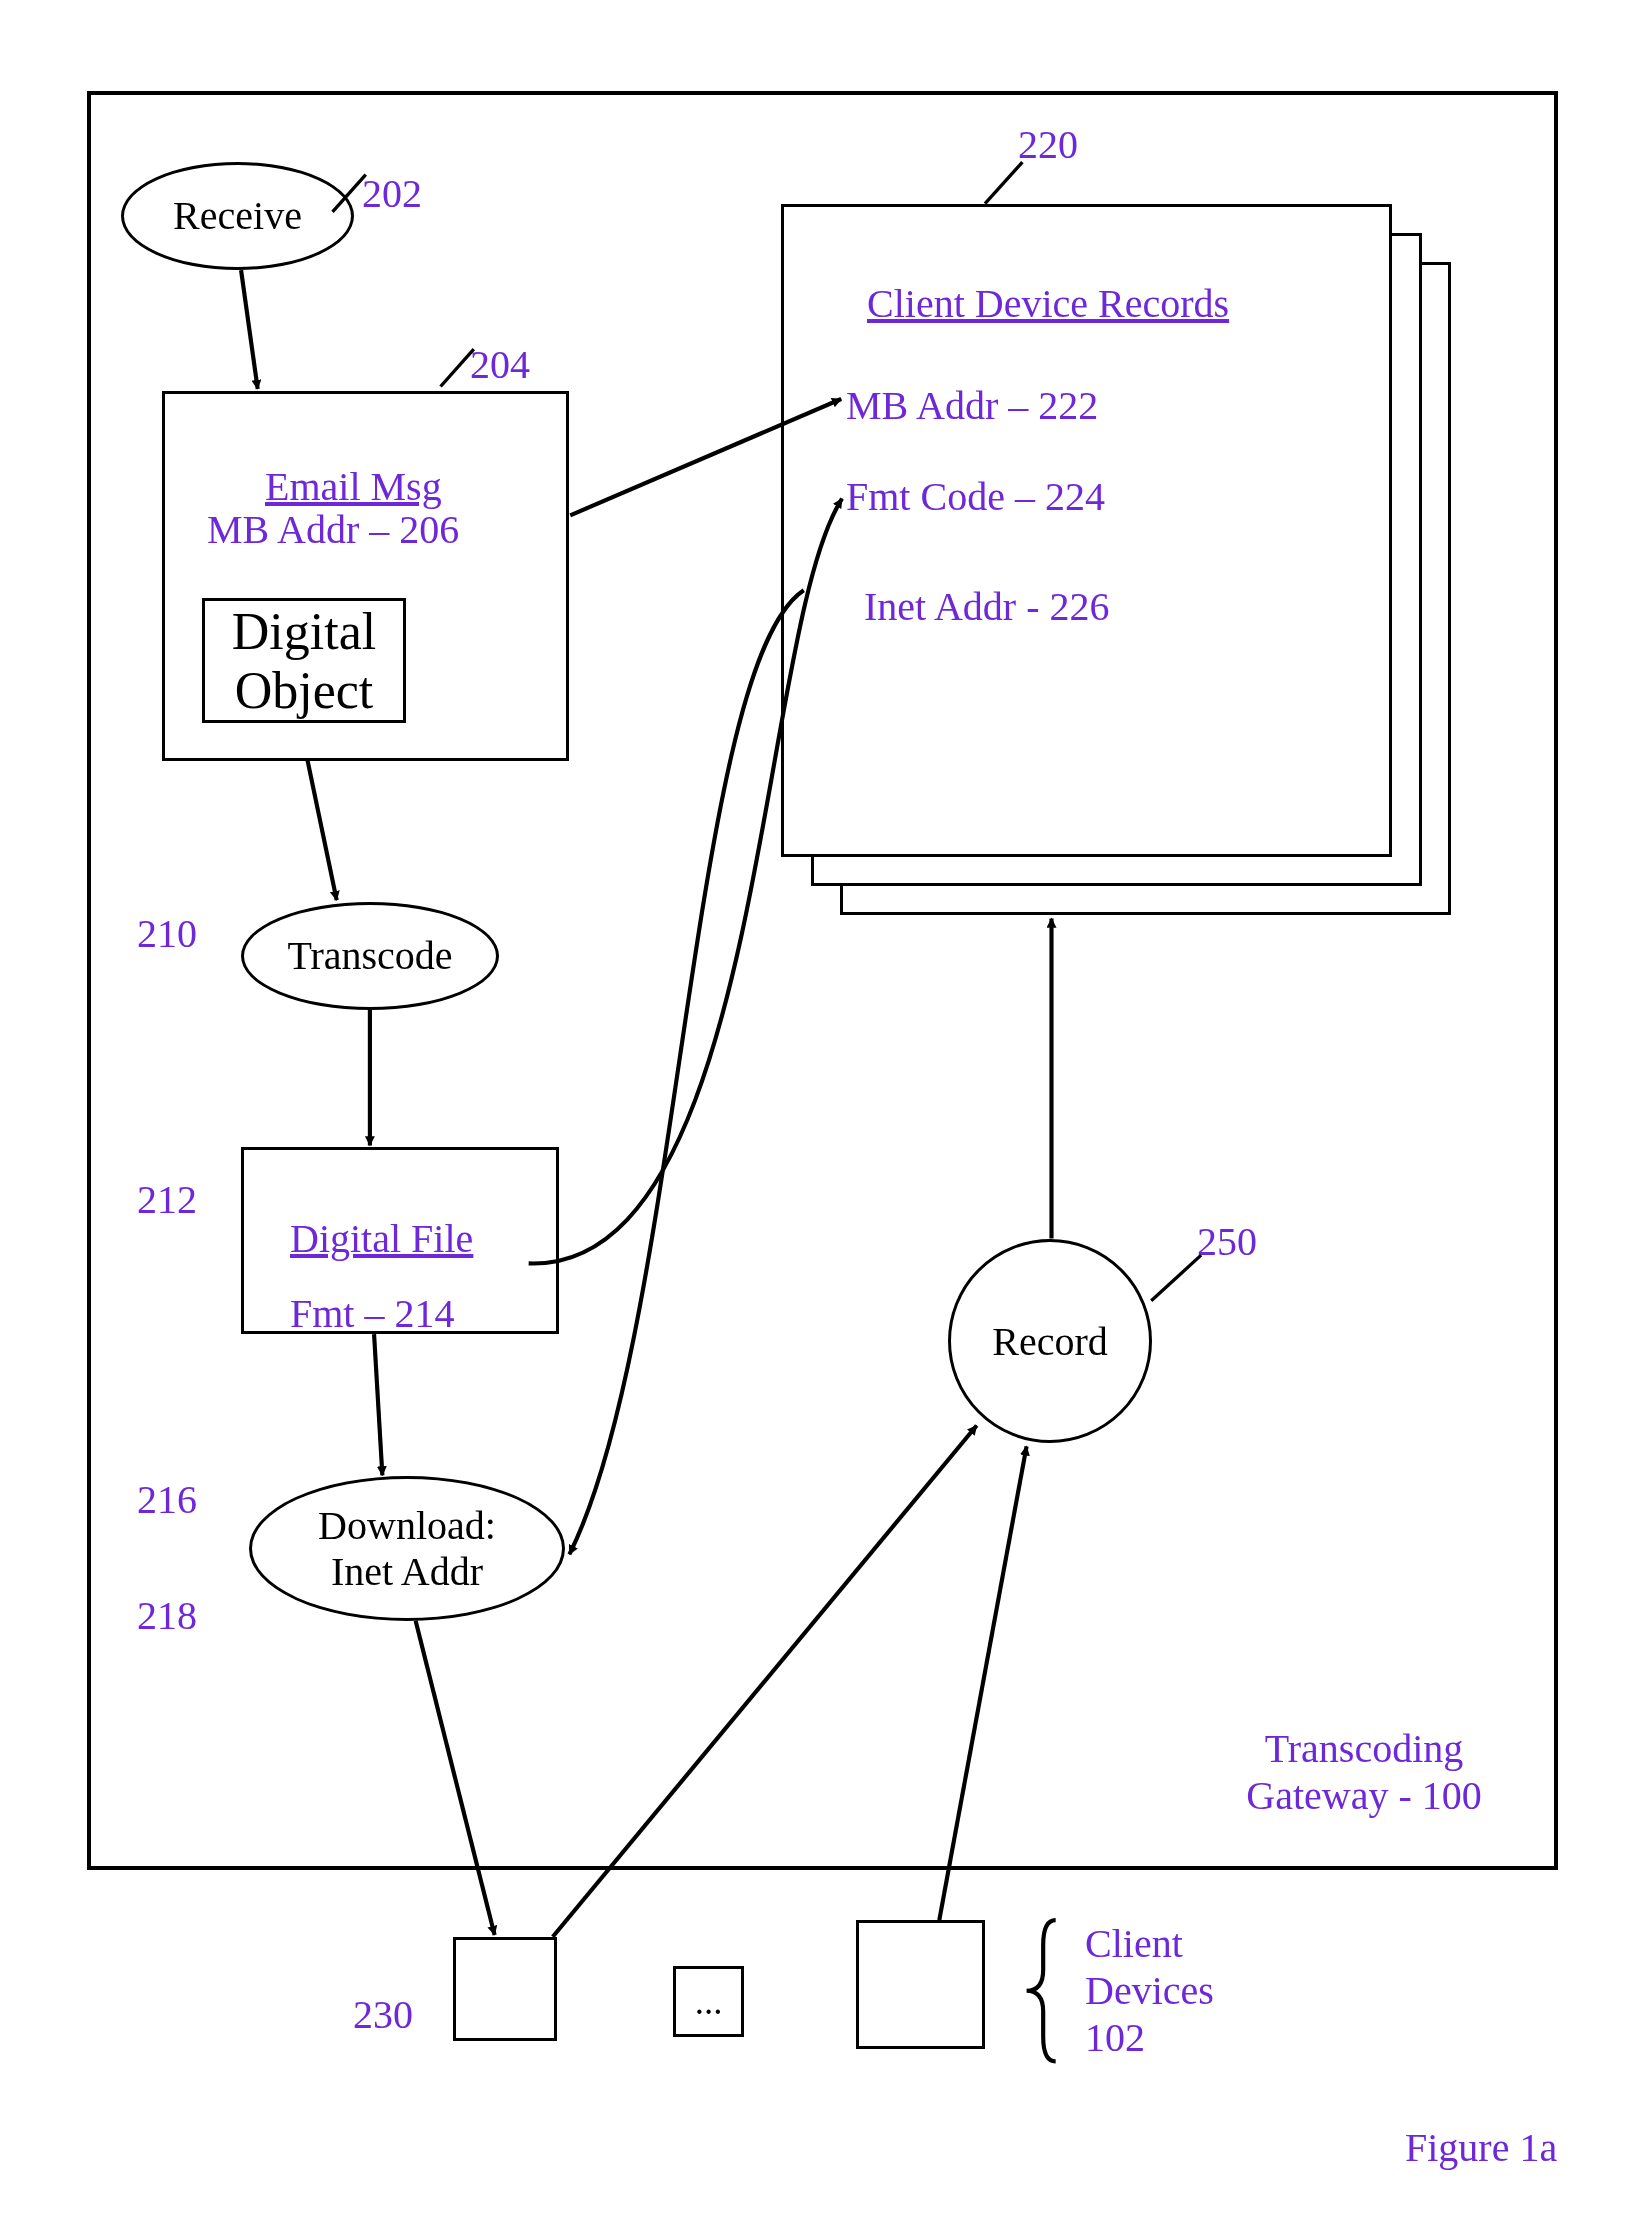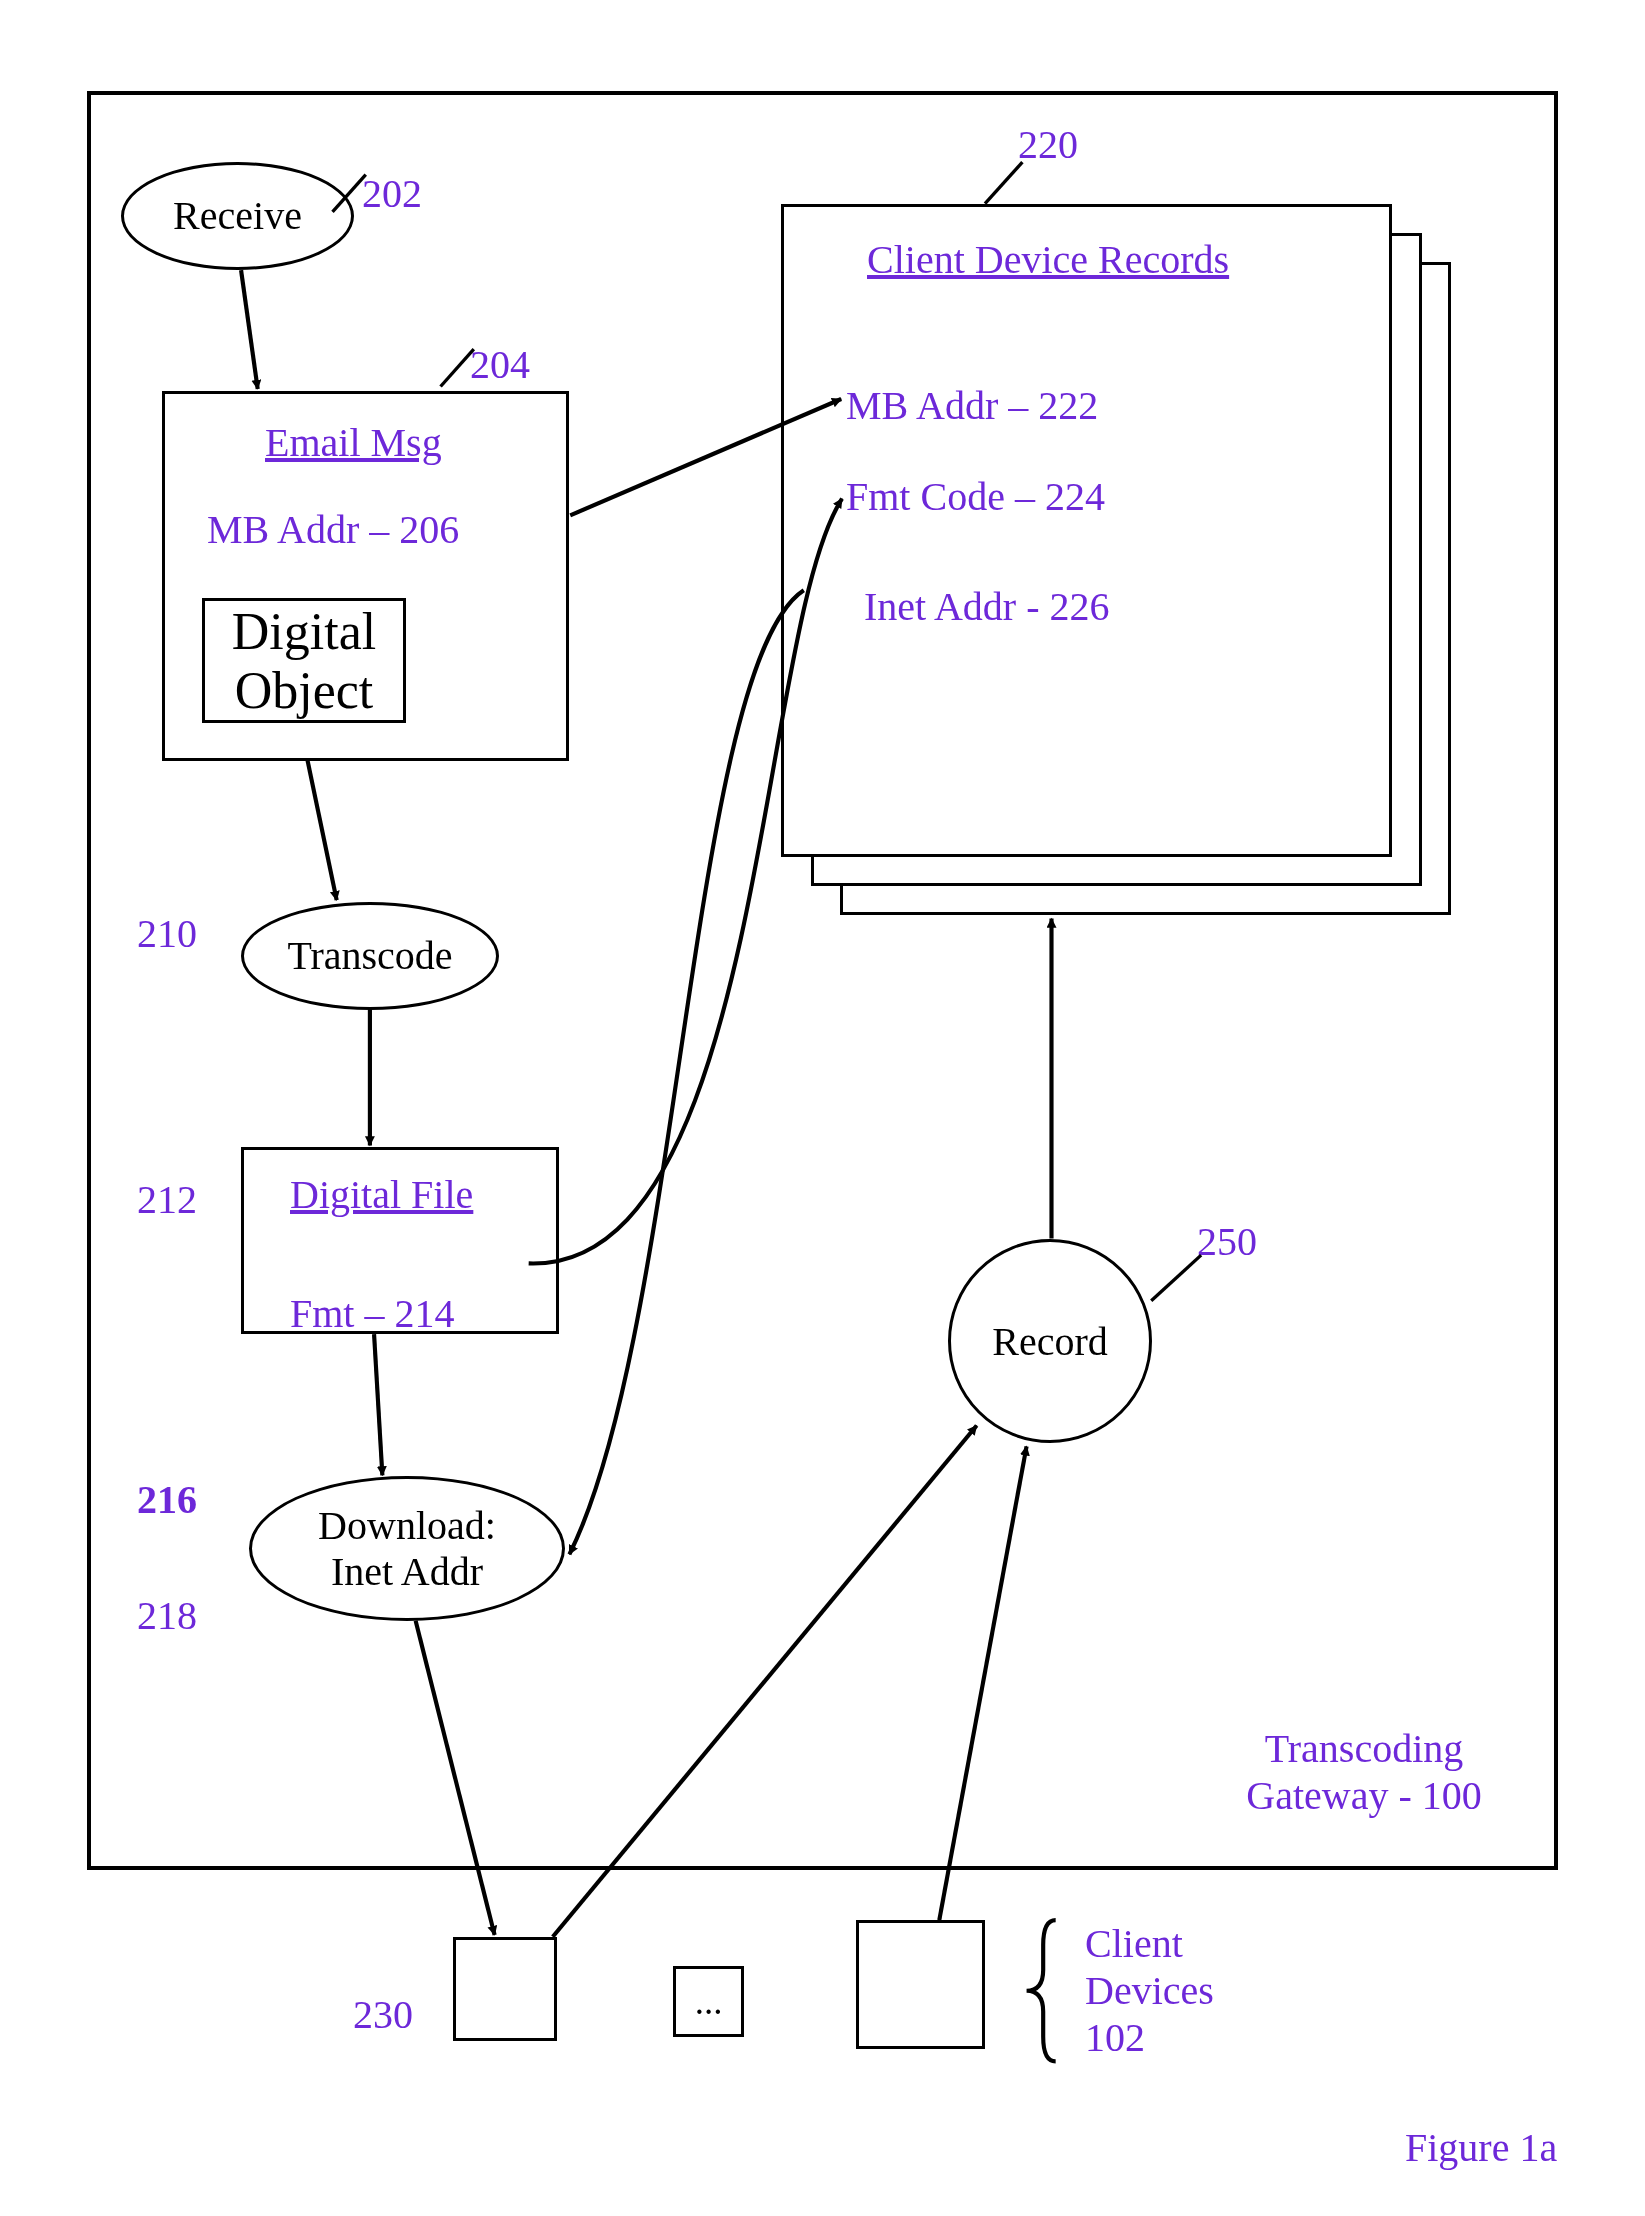--- a/index.html
+++ b/index.html
@@ -62,21 +62,21 @@
     background: #fff;
     display: flex;
     align-items: center;
     justify-content: center;
   }
   .lbl {
     position: absolute;
     font-size: 40px;
     color: #6d28d9;
   }
-  .ul { text-decoration: underline; }
+  .ul { text-decoration: underline; margin-top: 44px; }
   .center { text-align: center; }
   svg.arrows {
     position: absolute;
     left: 0; top: 0;
     width: 1645px;
     height: 2216px;
     pointer-events: none;
   }
 </style>
 </head>
@@ -112,21 +112,21 @@
     <div class="lbl" style="left:46px; top:100px;margin-top:40px;">Fmt – 214</div>
   </div>
   <div class="lbl" style="left:137px; top:1176px;">212</div>
 
   <div class="ellipse" style="left:249px; top:1476px; width:316px; height:145px; font-size:40px;">
     <span style="line-height:1.15;">
       <span>Download:</span><br>
       <span>Inet Addr</span>
     </span>
   </div>
-  <div class="lbl" style="left:137px; top:1476px;font-weight:bold;">216</div>
+  <div class="lbl" style="left:137px; top:1476px;">216</div>
   <div class="lbl" style="left:137px; top:1592px;">218</div>
 
   <div class="stack-box" style="left:840px; top:262px; width:611px; height:653px;"></div>
   <div class="stack-box" style="left:811px; top:233px; width:611px; height:653px;"></div>
   <div class="stack-box" style="left:781px; top:204px; width:611px; height:653px;">
     <div class="lbl ul" style="left:83px; top:29px;">Client Device Records</div>
     <div class="lbl" style="left:62px; top:175px;">MB Addr – 222</div>
     <div class="lbl" style="left:62px; top:266px;">Fmt Code – 224</div>
     <div class="lbl" style="left:80px; top:357px;margin-top:19px;">Inet Addr - 226</div>
   </div>

